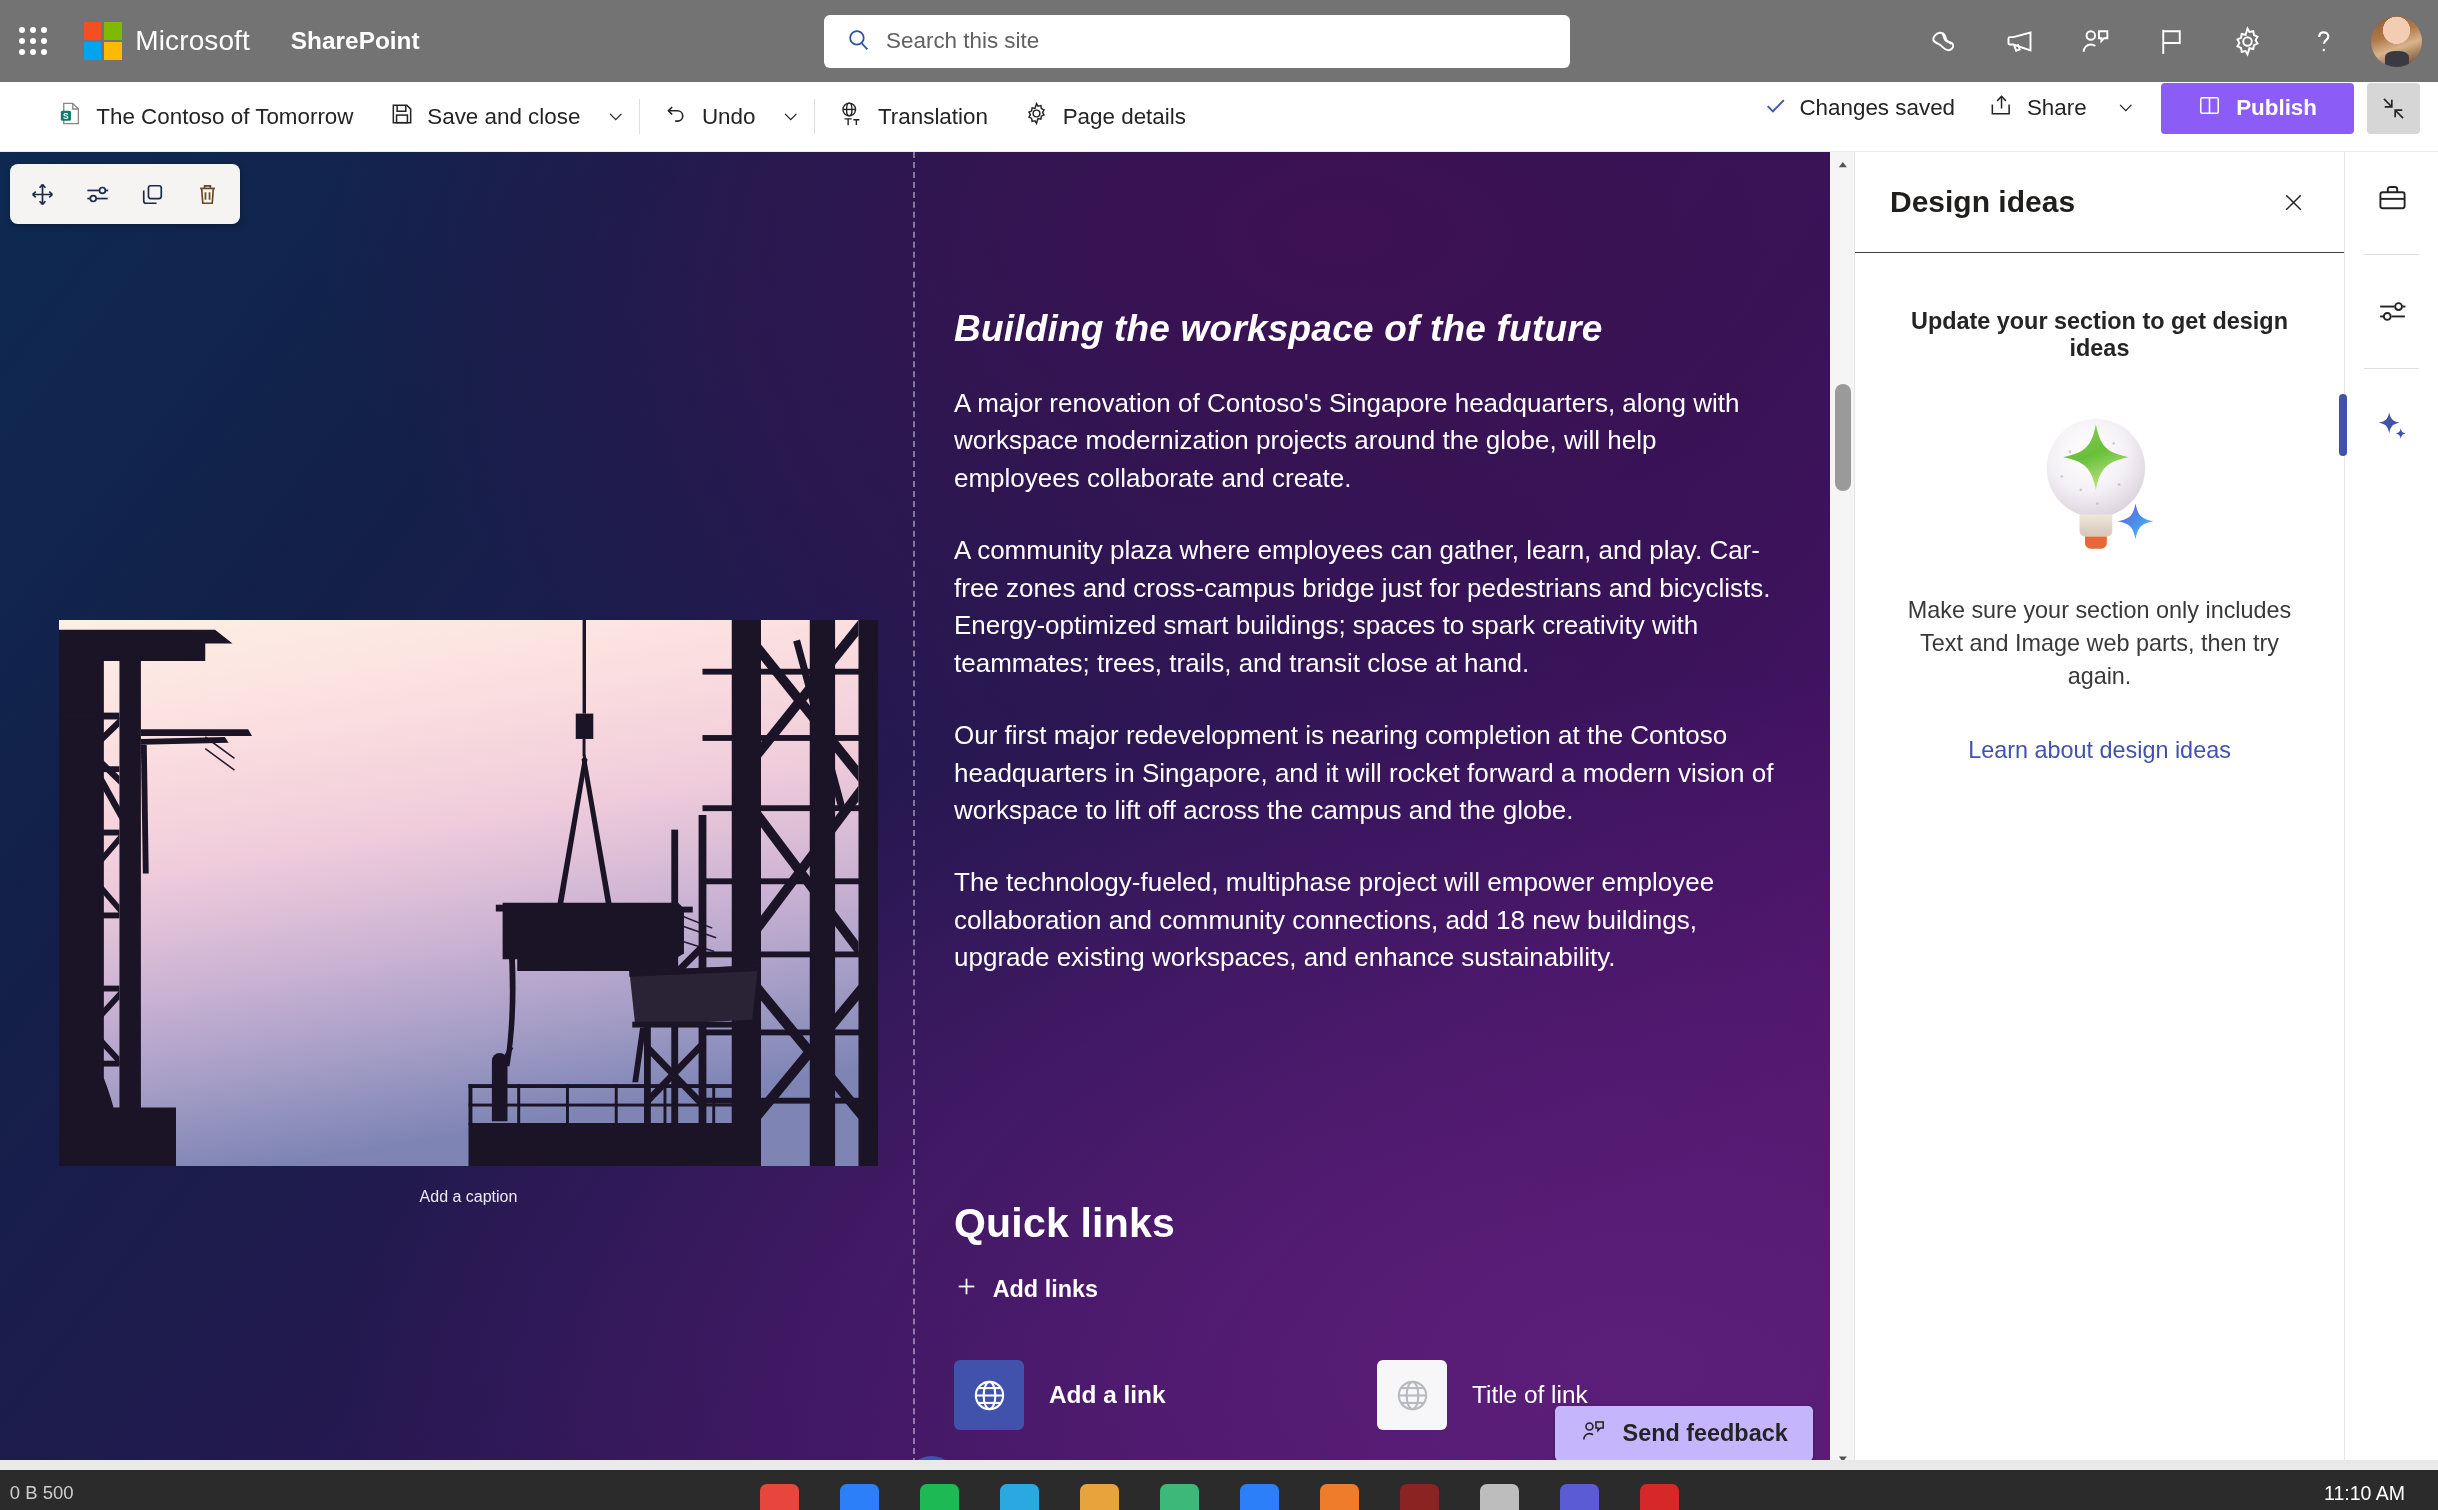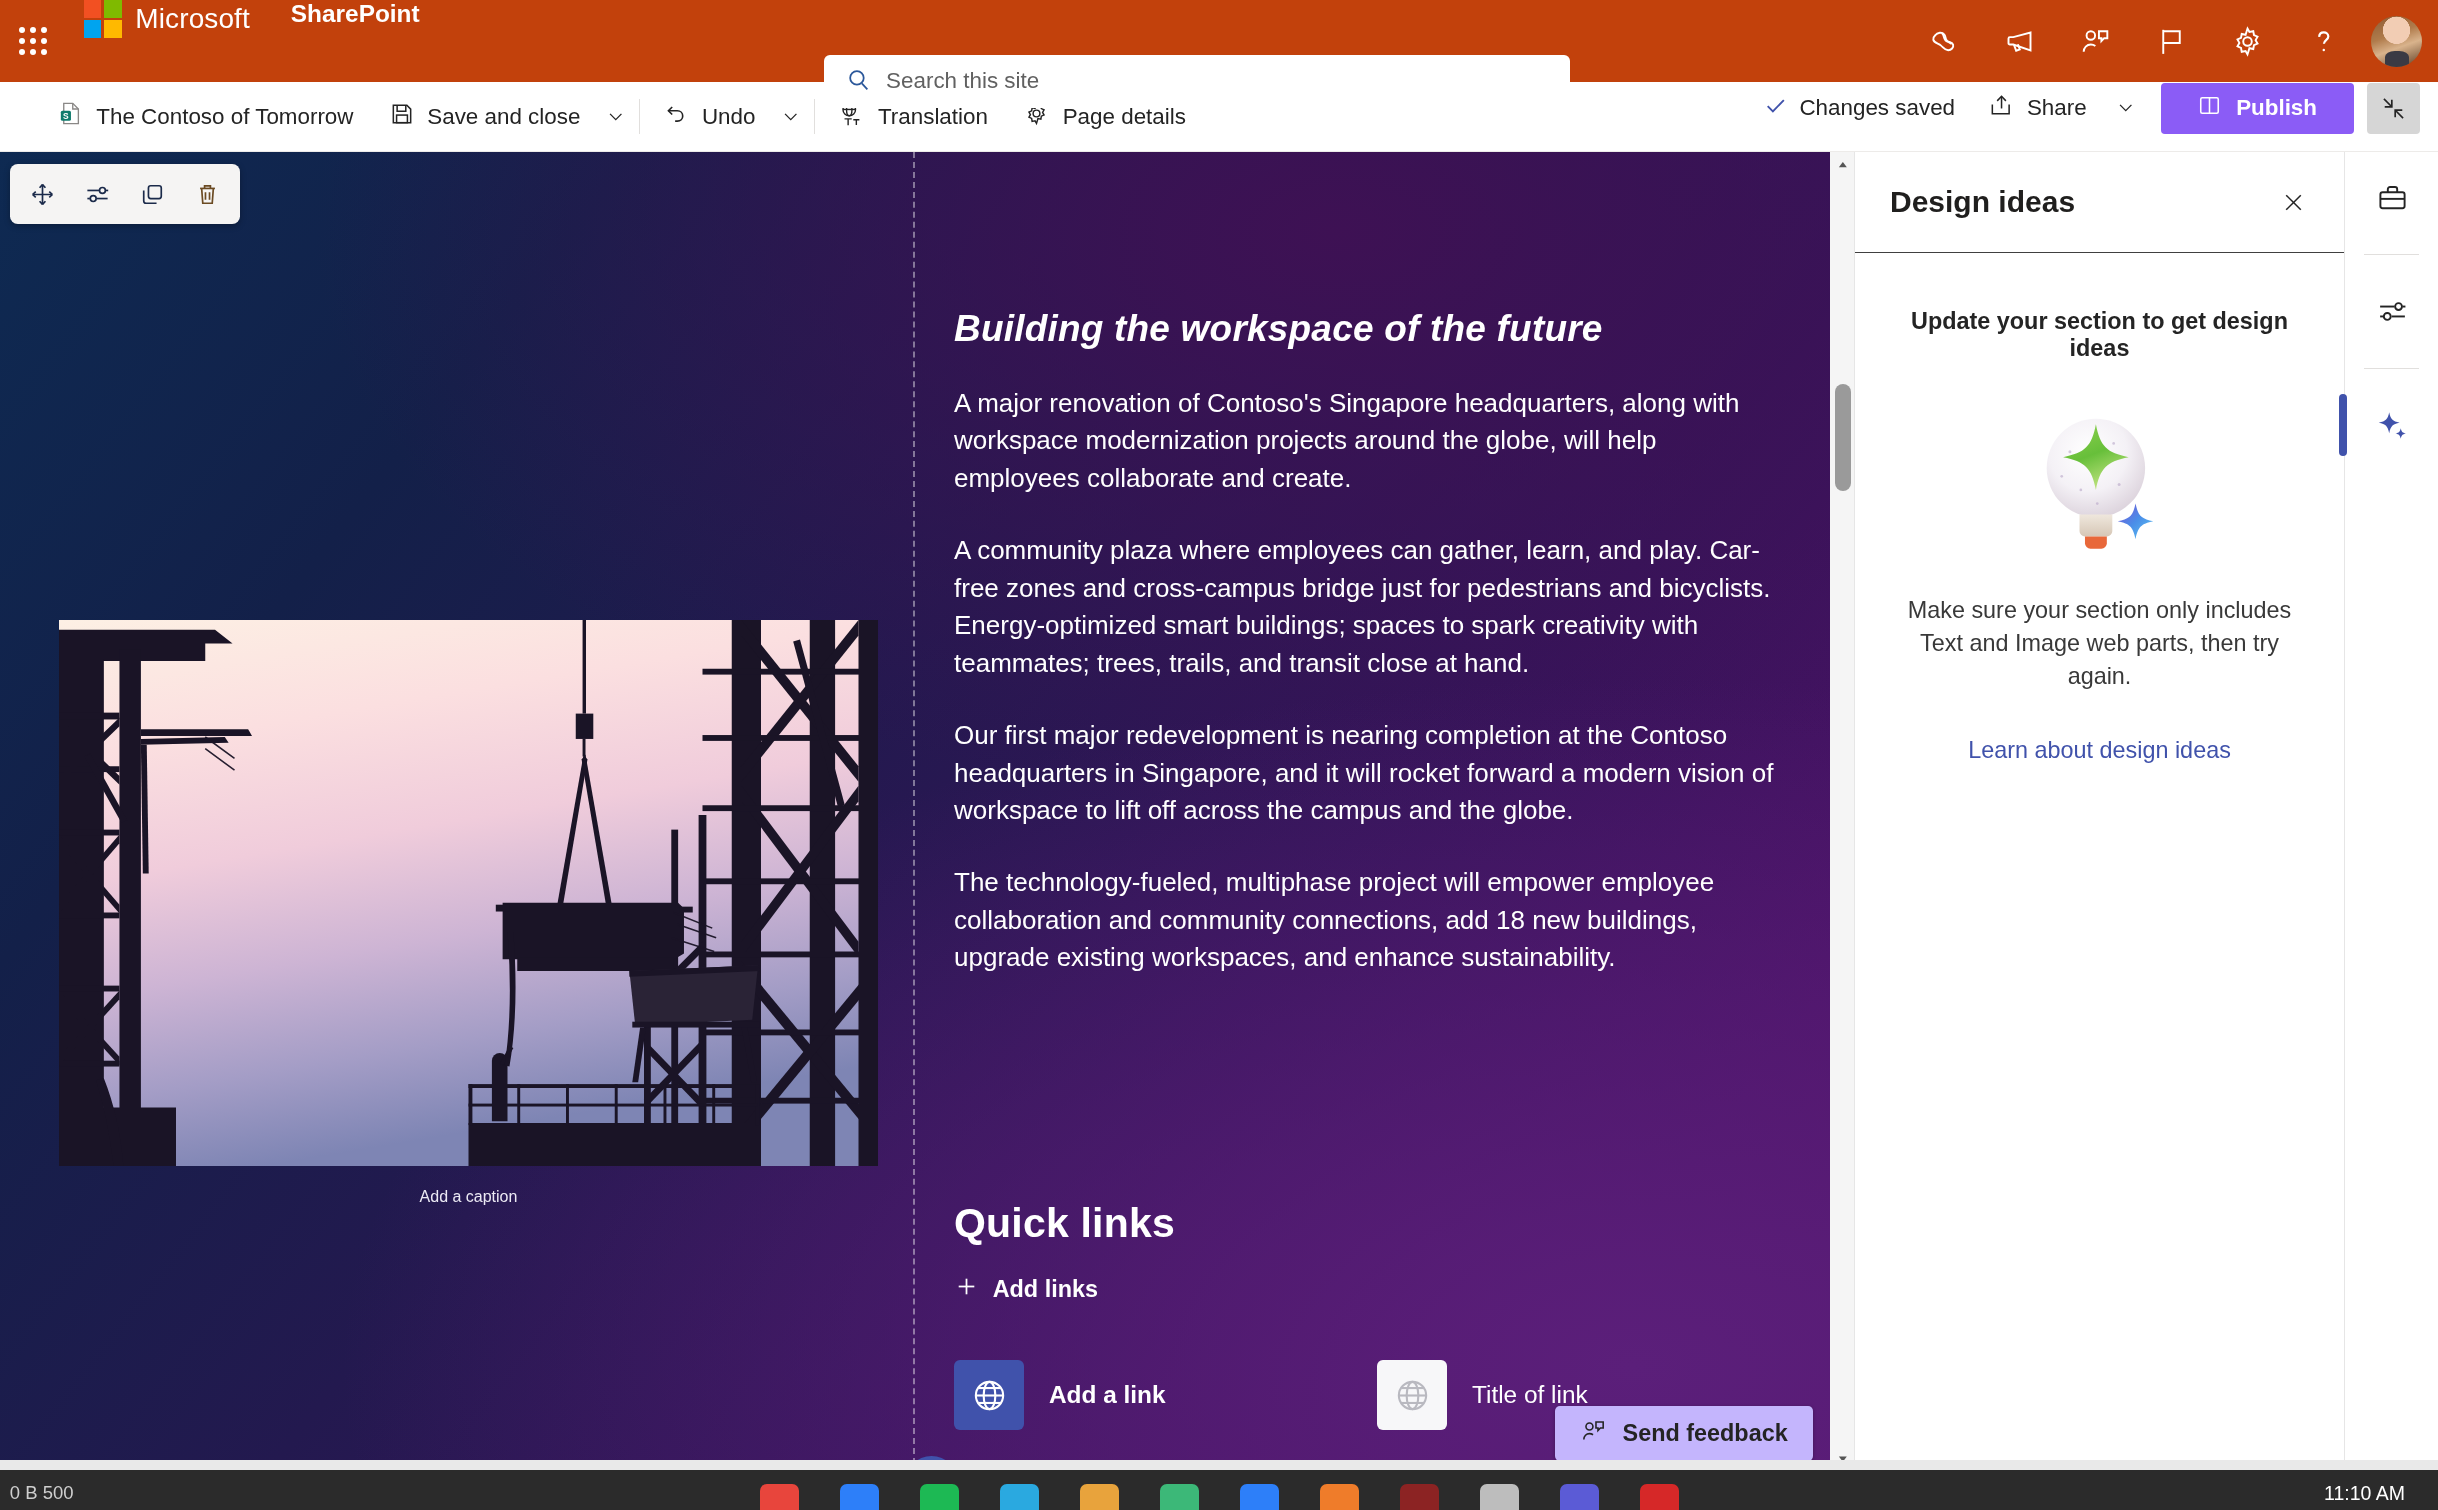--- a/index.html
+++ b/index.html
@@ -7,22 +7,22 @@
     width: 2438px; height: 1511px;
     overflow: hidden;
     font-family: "Liberation Sans", sans-serif;
     background: #1f1f1f;
   }
 
   
   .suite-bar {
     position: absolute; top: 0; left: 0;
     width: 2438px; height: 82px;
-    background: #c2410c;
-    display: flex; align-items: flex-start;
+    background: #737373;
+    display: flex; align-items: center;
     z-index: 40;
   }
   .waffle {
     width: 66px; height: 82px;
     display: flex; align-items: center; justify-content: center;
     cursor: pointer;
   }
   .waffle-grid {
     display: grid; grid-template-columns: repeat(3, 5.9px);
     grid-template-rows: repeat(3, 5.9px); gap: 4.9px;
@@ -44,21 +44,21 @@
     padding-left:41px; cursor:pointer;
   }
   .search-wrap {
     position:absolute; left:824px; top:14.6px;
     width:746px; height:53px;
   }
   .search-box {
     width:100%; height:100%;
     background:#ffffff; border-radius:5.9px;
     display:flex; align-items:center; gap:15.6px;
-    padding:0 21.5px; cursor:text;margin-top:40px;
+    padding:0 21.5px; cursor:text;
   }
   .search-ph { color:#616161; font-size:22.4px; }
   .suite-icons {
     position:absolute; right:0; top:0; height:82px;
     display:flex; align-items:center; gap:0; padding-right:7.8px;
   }
   .suite-ico {
     width:76px; height:82px;
     display:flex; align-items:center; justify-content:center;
     cursor:pointer;

